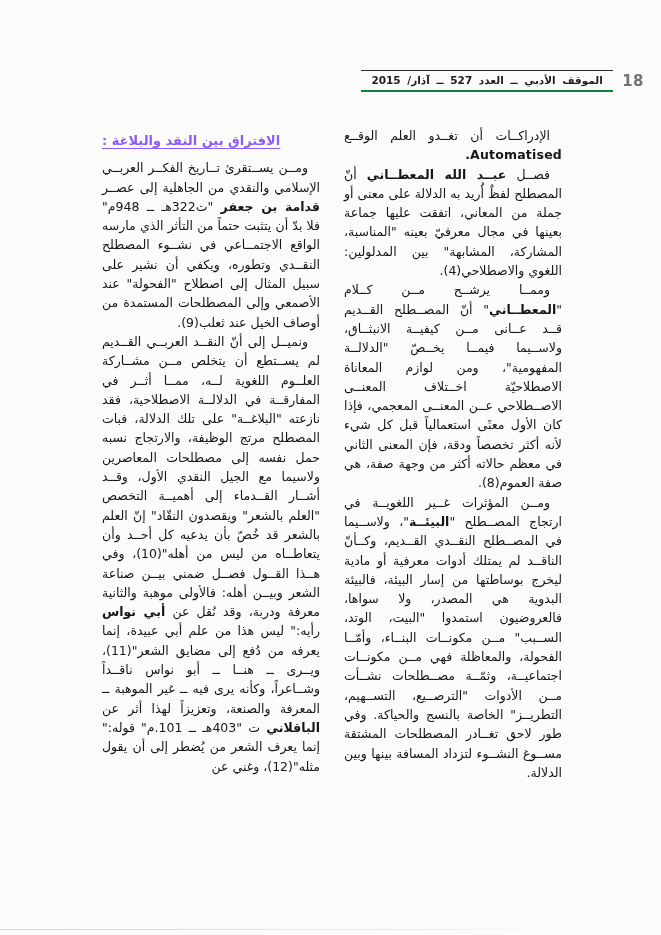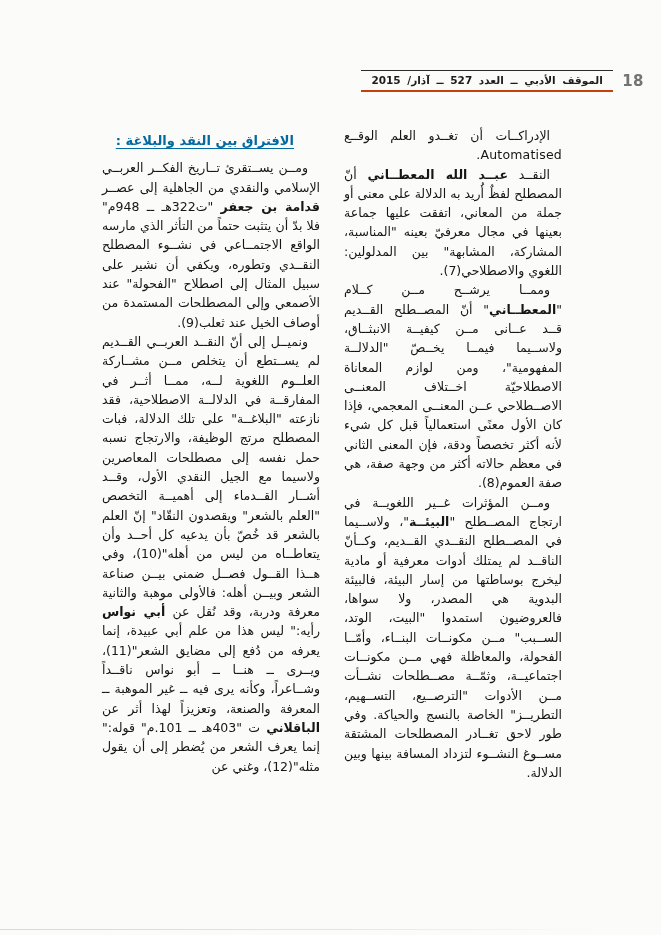--- a/index.html
+++ b/index.html
@@ -26,21 +26,21 @@
   }
   .page-number {
     font-weight: bold;
     font-size: 15px;
     color: #737373;
     letter-spacing: 0.5px;
   }
   .header-band {
     width: 252px;
     border-top: 1px solid #2b2b2b;
-    border-bottom: 2px solid #c2410c;
+    border-bottom: 2px solid #15803d;
     padding: 3px 3px 4px 3px;
   }
   .header-text {
     display: block;
     width: 100%;
     font-size: 10.5px;
     font-weight: bold;
     text-align: center;
     word-spacing: 3px;
     white-space: nowrap;
@@ -60,30 +60,30 @@
   .column {
     flex: 1;
     min-width: 0;
     text-align: justify;
     font-size: 12.5px;
     line-height: 19.3px;
     color: #161616;
   }
   .para { margin: 0; text-indent: 12px; }
   .bold { font-weight: bold; margin-top: 20px; }
-  .latin { font-weight: normal; letter-spacing: 0.2px; }
+  .latin { font-weight: bold; letter-spacing: 0.2px; }
 
   .section-heading {
     font-size: 13px;
     font-weight: bold;
     margin: 5px 26px 8px 0;
-    text-align: right;
+    text-align: left;
     text-decoration: underline;
     text-underline-offset: 3px;
-    color: #0369a1;
+    color: #8b5cf6;
   }
 
   
   .scan-edge {
     position: absolute;
     left: 0; bottom: 5px;
     width: 100%; height: 1px;
     background: linear-gradient(to right, #d8d8d4 0%, #e7e7e3 55%, transparent 90%);
   }
 </style>
@@ -94,21 +94,21 @@
   <span class="page-number">18</span>
   <div class="header-band">
     <span class="header-text">الموقف الأدبي ــ العدد 527 ــ آذار/ 2015</span>
   </div>
 </header>
 
 <main class="columns">
   <section class="column">
     <div>
         <p class="para"><span>الإدراكــات أن تغــدو العلم الوقــع </span><span class="latin">Automatised.</span></p>
-        <p class="para"><span>النقــد </span><span class="bold">عبــد الله المعطــاني</span><span> أنّ المصطلح لفظٌ أُريد به الدلالة على معنى أو جملة من المعاني، اتفقت عليها جماعة بعينها في مجال معرفيّ بعينه "المناسبة، المشاركة، المشابهة" بين المدلولين: اللغوي والاصطلاحي(7).</span></p>
+        <p class="para"><span>فصــل </span><span class="bold">عبــد الله المعطــاني</span><span> أنّ المصطلح لفظٌ أُريد به الدلالة على معنى أو جملة من المعاني، اتفقت عليها جماعة بعينها في مجال معرفيّ بعينه "المناسبة، المشاركة، المشابهة" بين المدلولين: اللغوي والاصطلاحي(4).</span></p>
         <p class="para"><span>وممــا يرشــح مــن كــلام "</span><span class="bold">المعطــاني</span><span>" أنّ المصــطلح القــديم قــد عــانى مــن كيفيــة الانبثــاق، ولاســيما فيمــا يخــصّ "الدلالــة المفهومية"، ومن لوازم المعاناة الاصطلاحيّة اخــتلاف المعنــى الاصــطلاحي عــن المعنــى المعجمي، فإذا كان الأول معنًى استعمالياً قبل كل شيء لأنه أكثر تخصصاً ودقة، فإن المعنى الثاني في معظم حالاته أكثر من وجهة صفة، هي صفة العموم(8).</span></p>
         <p class="para"><span>ومــن المؤثرات غــير اللغويــة في ارتجاج المصــطلح "</span><span class="bold">البيئــة</span><span>"، ولاســيما في المصــطلح النقــدي القــديم، وكــأنّ الناقــد لم يمتلك أدوات معرفية أو مادية ليخرج بوساطتها من إسار البيئة، فالبيئة البدوية هي المصدر، ولا سواها، فالعروضيون استمدوا "البيت، الوتد، الســبب" مــن مكونــات البنــاء، وأمّــا الفحولة، والمعاظلة فهي مــن مكونــات اجتماعيــة، وثمّــة مصــطلحات نشــأت مــن الأدوات "الترصــيع، التســهيم، التطريــز" الخاصة بالنسج والحياكة. وفي طور لاحق تغــادر المصطلحات المشتقة مســوغ النشــوء لتزداد المسافة بينها وبين الدلالة.</span></p>
       </div>
   </section>
   <section class="column">
     <h2 class="section-heading">الافتراق بين النقد والبلاغة :</h2>
     <div>
         <p class="para"><span>ومــن يســتقرئ تــاريخ الفكــر العربــي الإسلامي والنقدي من الجاهلية إلى عصــر </span><span class="bold">قدامة بن جعفر</span><span> "ت322هـ ــ 948م" فلا بدّ أن يتثبت حتماً من التأثر الذي مارسه الواقع الاجتمــاعي في نشــوء المصطلح النقــدي وتطوره، ويكفي أن نشير على سبيل المثال إلى اصطلاح "الفحولة" عند الأصمعي وإلى المصطلحات المستمدة من أوصاف الخيل عند ثعلب(9).</span></p>
         <p class="para"><span>ونميــل إلى أنّ النقــد العربــي القــديم لم يســتطع أن يتخلص مــن مشــاركة العلــوم اللغوية لــه، ممــا أثــر في المفارقــة في الدلالــة الاصطلاحية، فقد نازعته "البلاغــة" على تلك الدلالة، فبات المصطلح مرتج الوظيفة، والارتجاج نسبه حمل نفسه إلى مصطلحات المعاصرين ولاسيما مع الجيل النقدي الأول، وقــد أشــار القــدماء إلى أهميــة التخصص "العلم بالشعر" ويقصدون النقّاد" إنّ العلم بالشعر قد خُصّ بأن يدعيه كل أحــد وأن يتعاطــاه من ليس من أهله"(10)، وفي هــذا القــول فصــل ضمني بيــن صناعة الشعر وبيــن أهله: فالأولى موهبة والثانية معرفة ودربة، وقد نُقل عن </span><span class="bold">أبي نواس</span><span> رأيه:" ليس هذا من علم أبي عبيدة، إنما يعرفه من دُفع إلى مضايق الشعر"(11)، ويــرى ــ هنــا ــ أبو نواس ناقــداً وشــاعراً، وكأنه يرى فيه ــ غير الموهبة ــ المعرفة والصنعة، وتعزيزاً لهذا أثر عن </span><span class="bold">الباقلاني</span><span> ت "403هـ ــ 101.م" قوله:" إنما يعرف الشعر من يُضطر إلى أن يقول مثله"(12)، وغني عن</span></p>
       </div>

